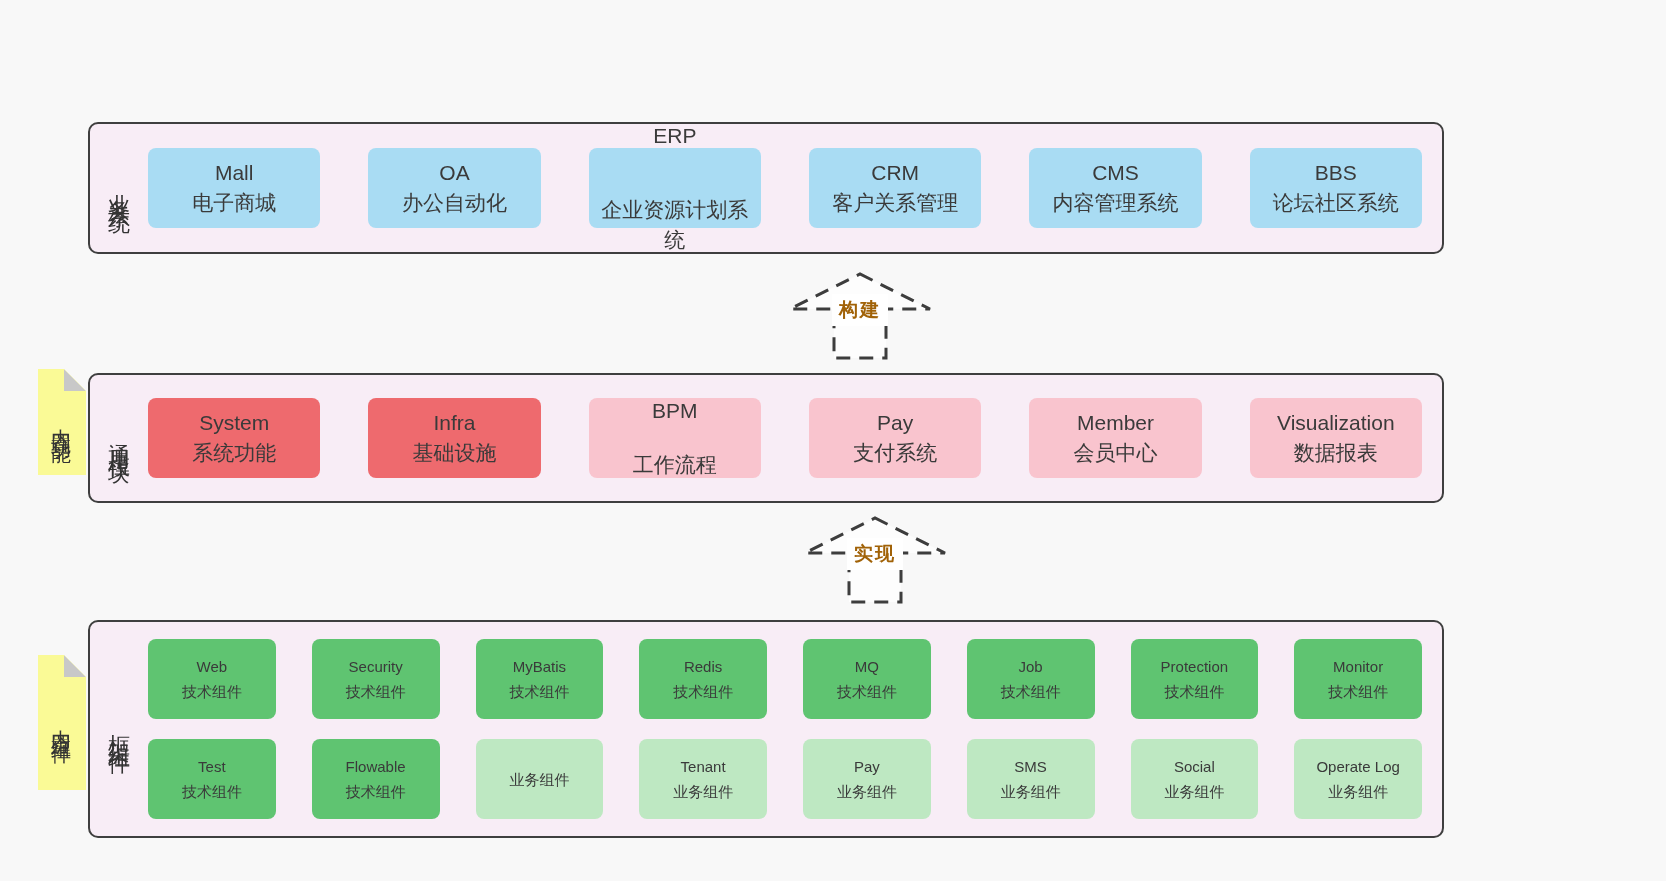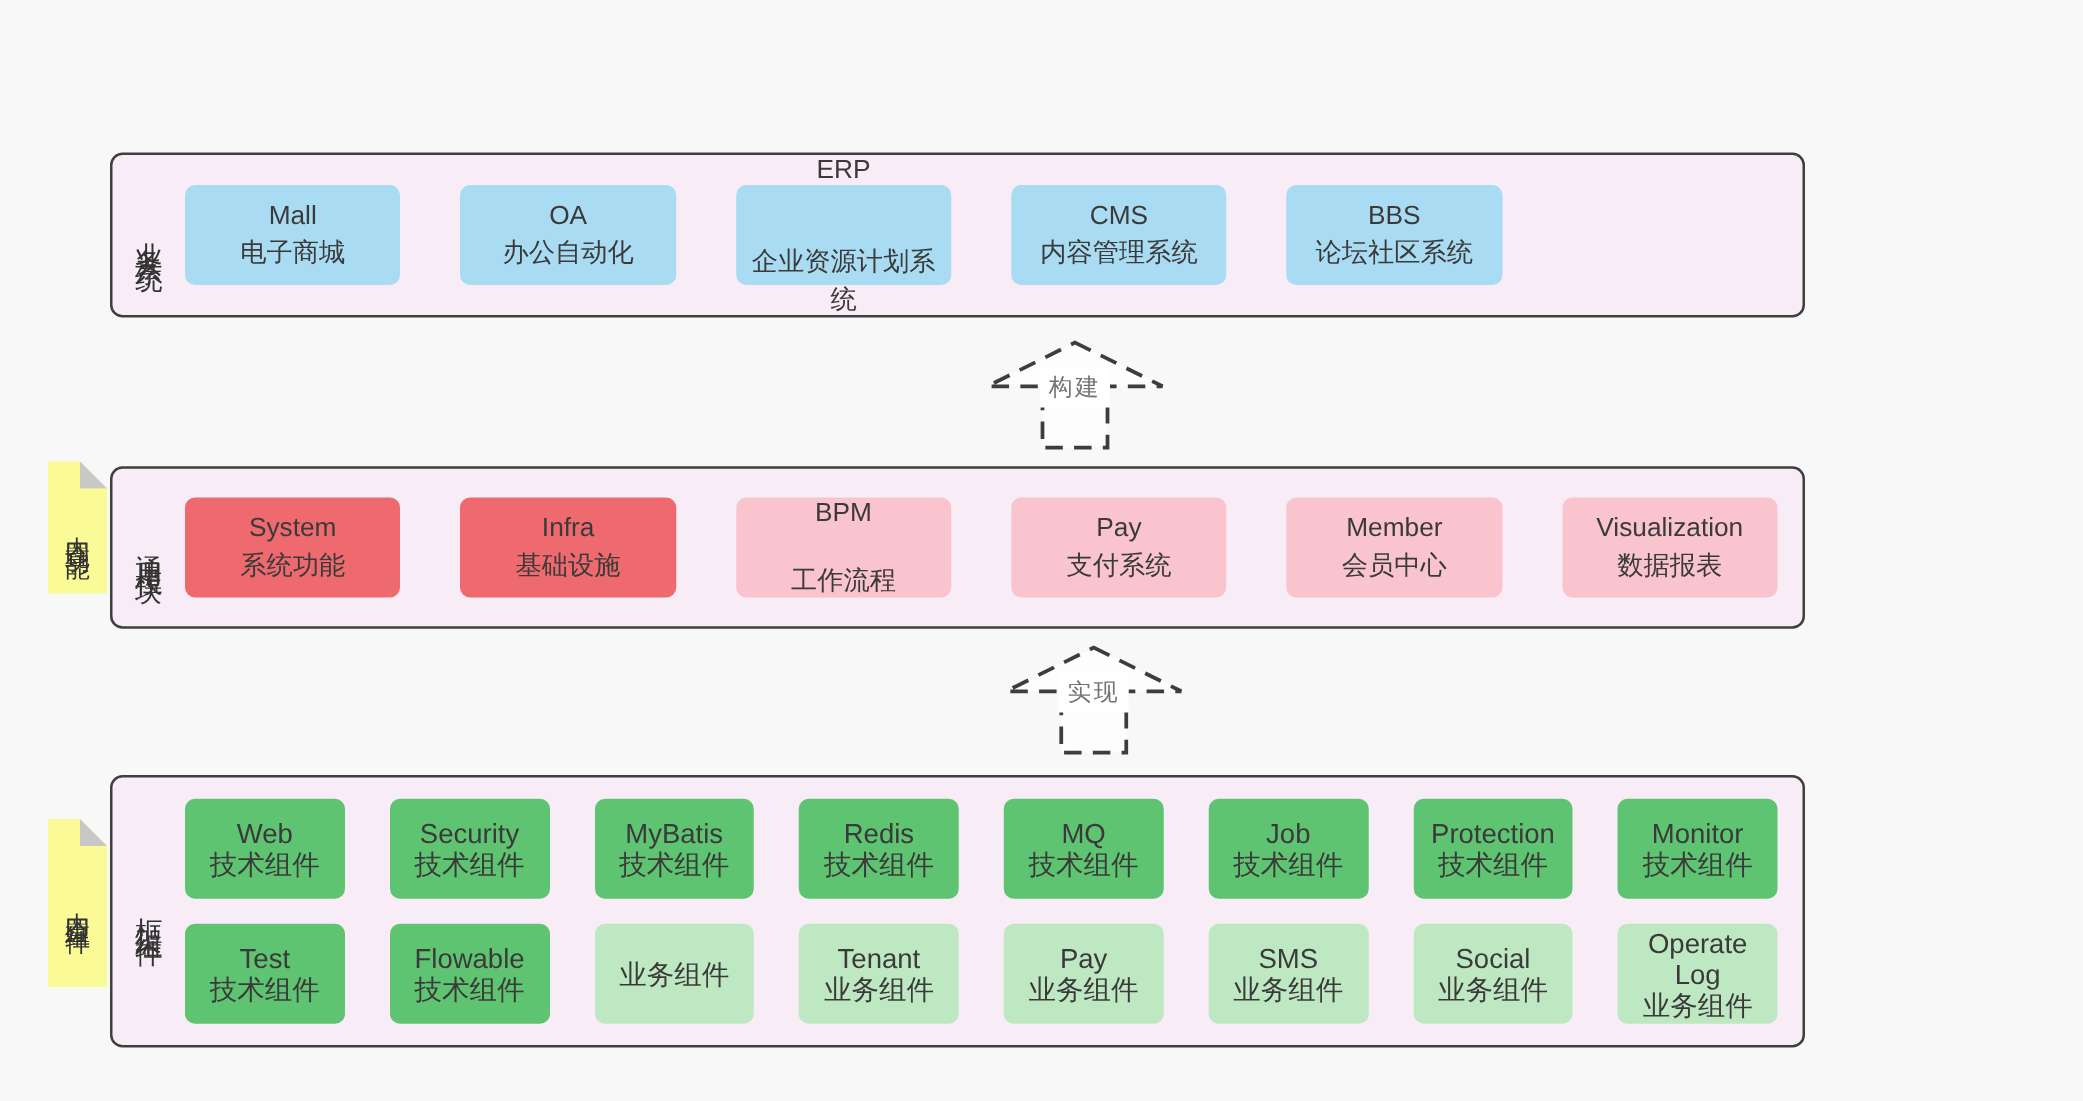--- a/index.html
+++ b/index.html
@@ -53,21 +53,21 @@
     flex-direction:column;
     align-items:center;
     justify-content:center;
     text-align:center;
     line-height:30px;
     font-size:21px;
     color:#3a3a3a;
     padding:0 6px;
     box-sizing:border-box;
   }
-  #layer-framework .box{font-size:22px;line-height:25px;}
+  #layer-framework .box{font-size:15px;line-height:25px;}
   .box-en,.box-zh{width:100%;}
   
   .sticky{
     position:absolute;
     left:38px;width:48px;
     background:#fafa96;
     clip-path:polygon(0 0,calc(100% - 22px) 0,100% 22px,100% 100%,0 100%);
   }
   #sticky-modules{top:369px;height:106px;}
   #sticky-framework{top:655px;height:135px;}
@@ -96,23 +96,24 @@
   #arrow-build{left:780px;top:270px;}
   #arrow-implement{left:795px;top:514px;}
   .arrow svg{display:block;}
   .arrow-label{
     position:absolute;
     left:50%;top:40px;
     transform:translate(-50%,-50%);
     background:#ffffff;
     padding:3px 7px;
     font-size:19px;
-    color:#737373;
+    color:#a16207;
     letter-spacing:2px;
     white-space:nowrap;
+    font-weight:bold;
   }
 </style>
 </head>
 <body>
 
 <div id="canvas">
 
   <div class="sticky" id="sticky-modules">
     <div class="sticky-fold"></div>
     <div class="sticky-text">内置功能</div>
@@ -129,20 +130,24 @@
           <div class="box-en">Mall</div>
           <div class="box-zh">电子商城</div>
         </div>
         <div class="box" style="background: rgb(169, 220, 243);">
           <div class="box-en">OA</div>
           <div class="box-zh">办公自动化</div>
         </div>
         <div class="box" style="background: rgb(169, 220, 243); gap: 44px;">
           <div class="box-en">ERP</div>
           <div class="box-zh">企业资源计划系统</div>
+        </div>
+        <div class="box" style="background: rgb(169, 220, 243);">
+          <div class="box-en">CRM</div>
+          <div class="box-zh">客户关系管理</div>
         </div>
         <div class="box" style="background: rgb(169, 220, 243);">
           <div class="box-en">CMS</div>
           <div class="box-zh">内容管理系统</div>
         </div>
         <div class="box" style="background: rgb(169, 220, 243);">
           <div class="box-en">BBS</div>
           <div class="box-zh">论坛社区系统</div>
         </div>
       </div>

